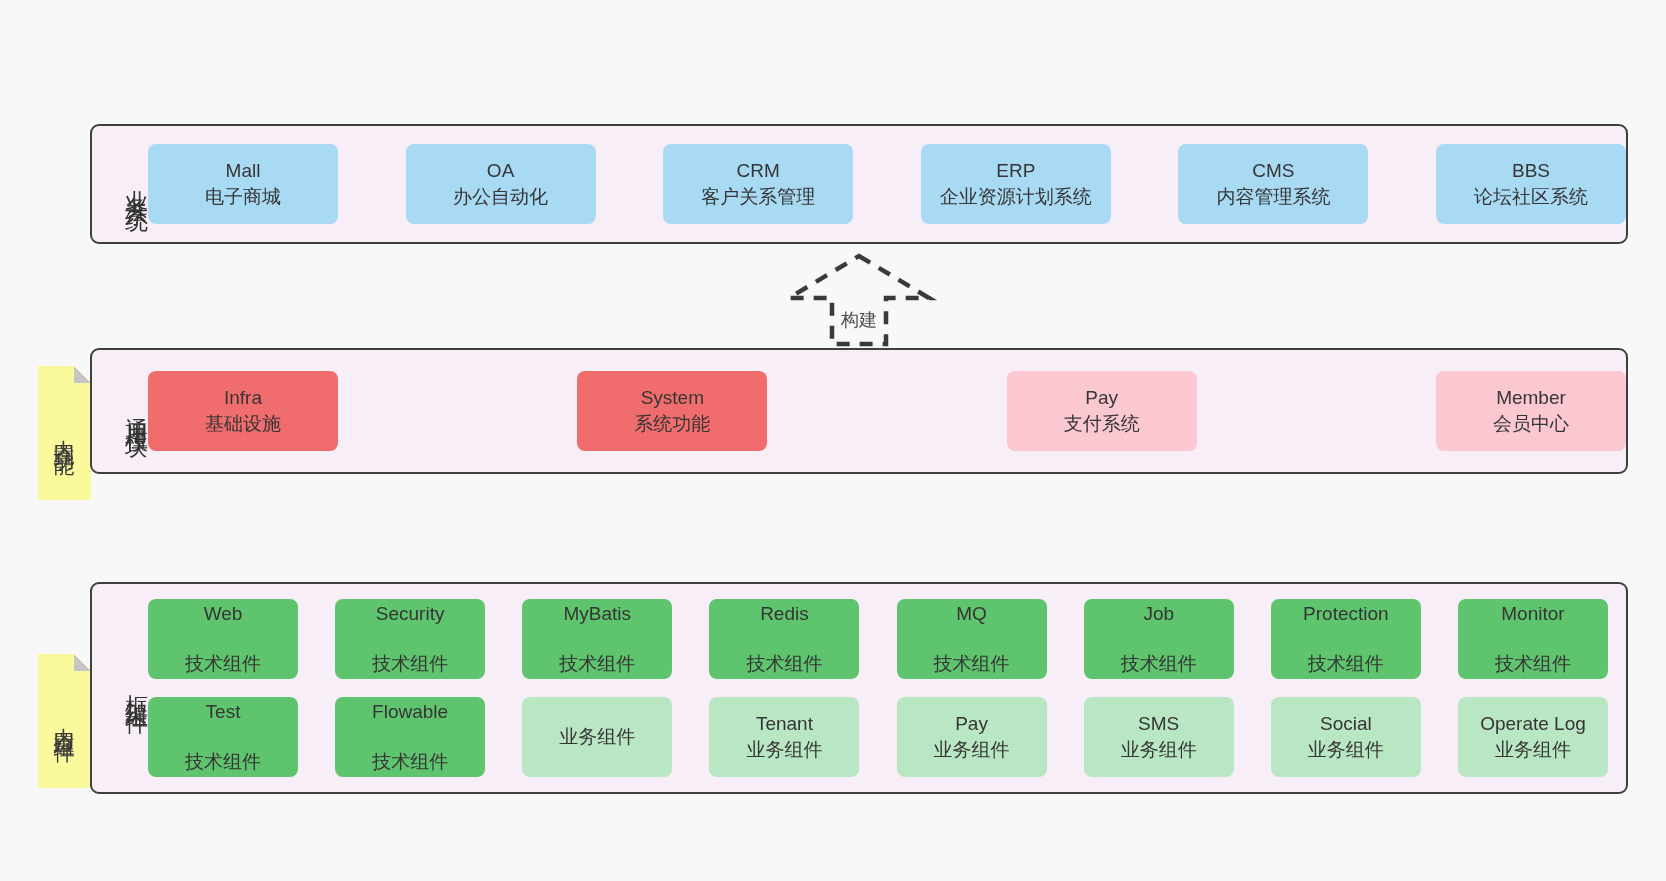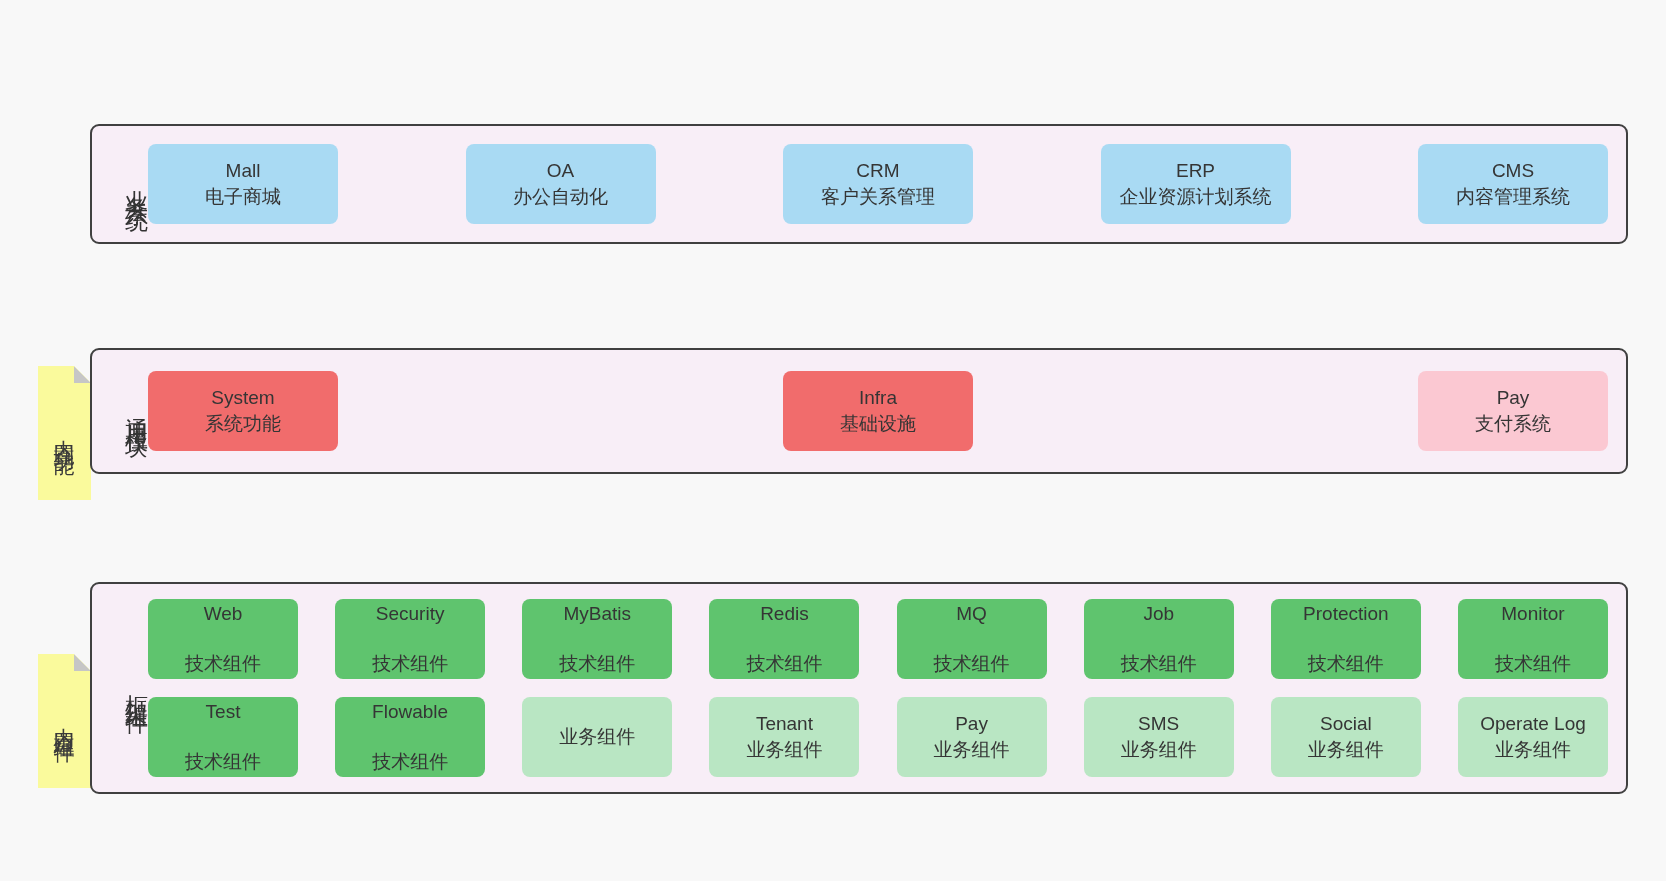--- a/index.html
+++ b/index.html
@@ -38,21 +38,20 @@
     font-size: 23px;
     letter-spacing: 6px;
     color: #333;
     line-height: 1;
   }
   .boxes {
     flex: 1;
     display: flex;
     justify-content: space-between;
     align-items: center;
-    padding-right: 18px;
   }
   .rows {
     flex: 1;
     display: flex;
     flex-direction: column;
     gap: 18px;
     padding-right: 18px;
   }
   .rows .boxes { padding-right: 0; }
   
@@ -158,38 +157,52 @@
         <div>客户关系管理</div>
       </div>
       <div class="box blue w-lg">
         <div>ERP</div>
         <div>企业资源计划系统</div>
       </div>
       <div class="box blue w-lg">
         <div>CMS</div>
         <div>内容管理系统</div>
       </div>
+      <div class="box blue w-lg">
+        <div>BBS</div>
+        <div>论坛社区系统</div>
+      </div>
     </div>
   </div>
 
+  <div class="arrow arrow-1">
+    <svg width="230" height="100" viewBox="0 0 230 100">
+      <polygon points="115,6 185,48 142,48 142,94 88,94 88,48 45,48" fill="none" stroke="#3a3a3a" stroke-width="4.5" stroke-dasharray="13 10"></polygon>
+    </svg>
+    <span class="arrow-label">构建</span>
+  </div>
 
   <div class="layer layer-2">
     <div class="layer-label">通用模块</div>
     <div class="boxes">
       <div class="box red w-lg">
+        <div>Infra</div>
+        <div>基础设施</div>
+      </div>
+      <div class="box red w-lg">
         <div>System</div>
         <div>系统功能</div>
-      </div>
-      <div class="box red w-lg">
-        <div>Infra</div>
-        <div>基础设施</div>
       </div>
       <div class="box pink w-lg">
         <div>Pay</div>
         <div>支付系统</div>
+      </div>
+      <div class="box pink w-lg">
+        <div>Member</div>
+        <div>会员中心</div>
       </div>
     </div>
   </div>
 
 
   <div class="layer layer-3">
     <div class="layer-label">框架组件</div>
     <div class="rows">
       <div class="boxes">
         <div class="box green w-sm">

